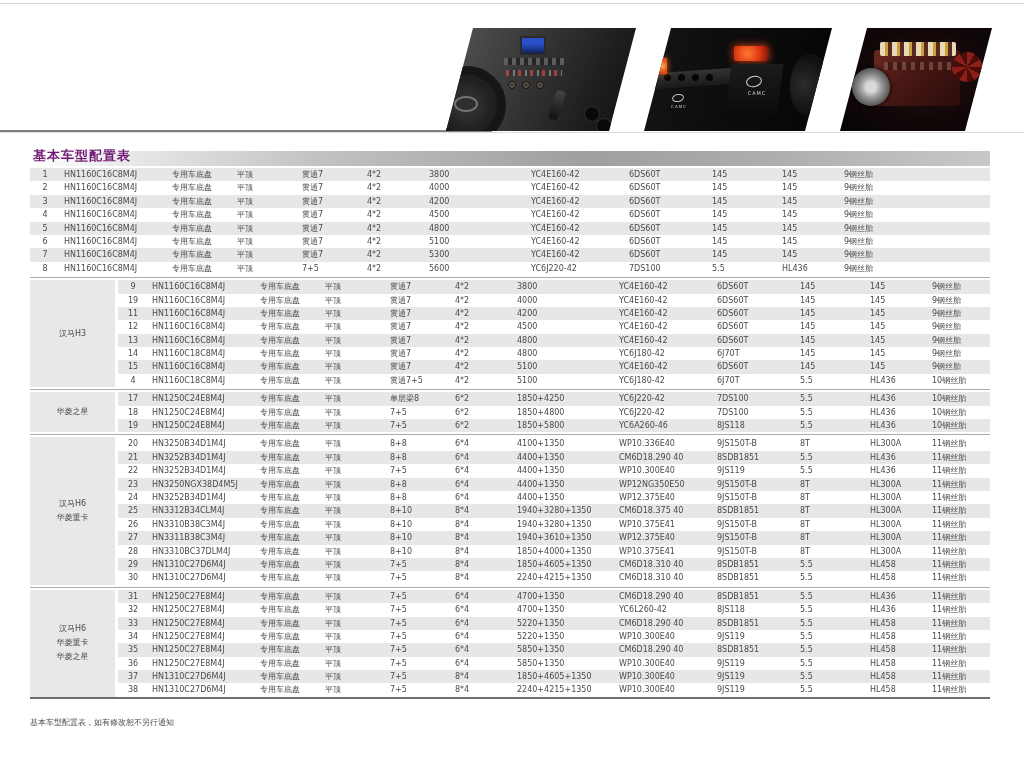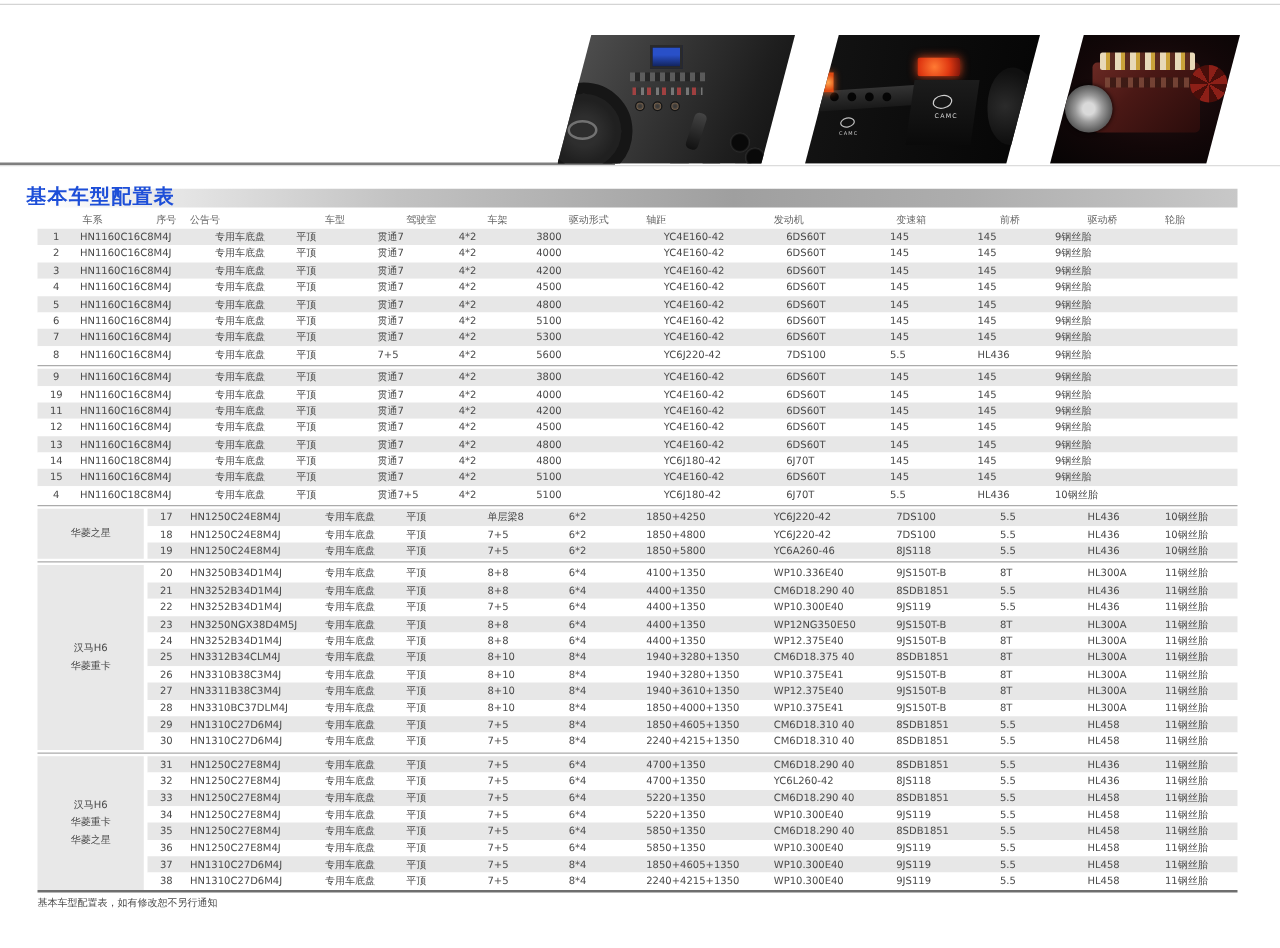--- a/index.html
+++ b/index.html
@@ -73,21 +73,21 @@
     background:repeating-conic-gradient(#8c1f17 0 30deg,#4a0e0a 30deg 60deg); }
   .en-pipes { left:44px; top:34px; width:70px; height:8px;
     background:repeating-linear-gradient(90deg,#7c4a3a 0 4px,#3a1a14 4px 9px); opacity:.85; }
 
   
   .title-bar {
     position:absolute; left:30px; top:151px; width:960px; height:15px;
     background:linear-gradient(90deg,#ffffff 0%,#e9e9e9 10%,#c2c2c2 30%,#9f9f9f 58%,#aeaeae 78%,#c8c8c8 100%);
   }
   .page-title {
-    position:absolute; left:21px; top:147px; font-size:16px; font-weight:bold; color:#1d4ed8;
+    position:absolute; left:33px; top:147px; font-size:13px; font-weight:bold; color:#701a75;
     letter-spacing:1px; white-space:nowrap;
   }
 
   
   .cfg-table { position:absolute; left:30px; top:168px; width:960px; border-bottom:2px solid #6e6e6e; font-size:8px; }
   .thead { display:flex; height:15px; align-items:center; color:#666; }
   .thead .hc { padding-left:4px; white-space:nowrap; overflow:hidden; }
   .thead .hc.center { text-align:center; padding-left:0; }
   .section { display:flex; }
   .section + .section { border-top:1px solid #ababab; margin-top:2px; padding-top:2px; }
@@ -154,35 +154,20 @@
     <div class="en-cyl"></div>
     <div class="en-pipes"></div>
     <div class="en-fly"></div>
     <div class="en-fan"></div>
   </div>
 
   <div class="title-bar"></div>
   <div class="page-title">基本车型配置表</div>
 
   <div class="cfg-table" id="config-table">
-      <div class="thead">
-        <div class="hc center" style="width: 88px;">车系</div>
-        <div class="hc center" style="width: 30px;">序号</div>
-        <div class="hc" style="width: 108px;">公告号</div>
-        <div class="hc" style="width: 65px;">车型</div>
-        <div class="hc" style="width: 65px;">驾驶室</div>
-        <div class="hc" style="width: 65px;">车架</div>
-        <div class="hc" style="width: 62px;">驱动形式</div>
-        <div class="hc" style="width: 102px;">轴距</div>
-        <div class="hc" style="width: 98px;">发动机</div>
-        <div class="hc" style="width: 83px;">变速箱</div>
-        <div class="hc" style="width: 70px;">前桥</div>
-        <div class="hc" style="width: 62px;">驱动桥</div>
-        <div class="hc" style="flex: 1 1 0%;">轮胎</div>
-      </div>
       <div class="section">
         <div class="rows">
           <div class="trow odd">
             <div class="tc center" style="width: 30px;">1</div>
             <div class="tc" style="width: 108px;">HN1160C16C8M4J</div>
             <div class="tc" style="width: 65px;">专用车底盘</div>
             <div class="tc" style="width: 65px;">平顶</div>
             <div class="tc" style="width: 65px;">贯通7</div>
             <div class="tc" style="width: 62px;">4*2</div>
             <div class="tc" style="width: 102px;">3800</div>
@@ -286,20 +271,23 @@
             <div class="tc" style="width: 102px;">5600</div>
             <div class="tc" style="width: 98px;">YC6J220-42</div>
             <div class="tc" style="width: 83px;">7DS100</div>
             <div class="tc" style="width: 70px;">5.5</div>
             <div class="tc" style="width: 62px;">HL436</div>
             <div class="tc" style="flex: 1 1 0%;">9钢丝胎</div>
           </div>
         </div>
       </div>
       <div class="section">
+        <div class="series-cell">
+          <div>汉马H3</div>
+        </div>
         <div class="rows">
           <div class="trow odd">
             <div class="tc center" style="width: 30px;">9</div>
             <div class="tc" style="width: 108px;">HN1160C16C8M4J</div>
             <div class="tc" style="width: 65px;">专用车底盘</div>
             <div class="tc" style="width: 65px;">平顶</div>
             <div class="tc" style="width: 65px;">贯通7</div>
             <div class="tc" style="width: 62px;">4*2</div>
             <div class="tc" style="width: 102px;">3800</div>
             <div class="tc" style="width: 98px;">YC4E160-42</div>

